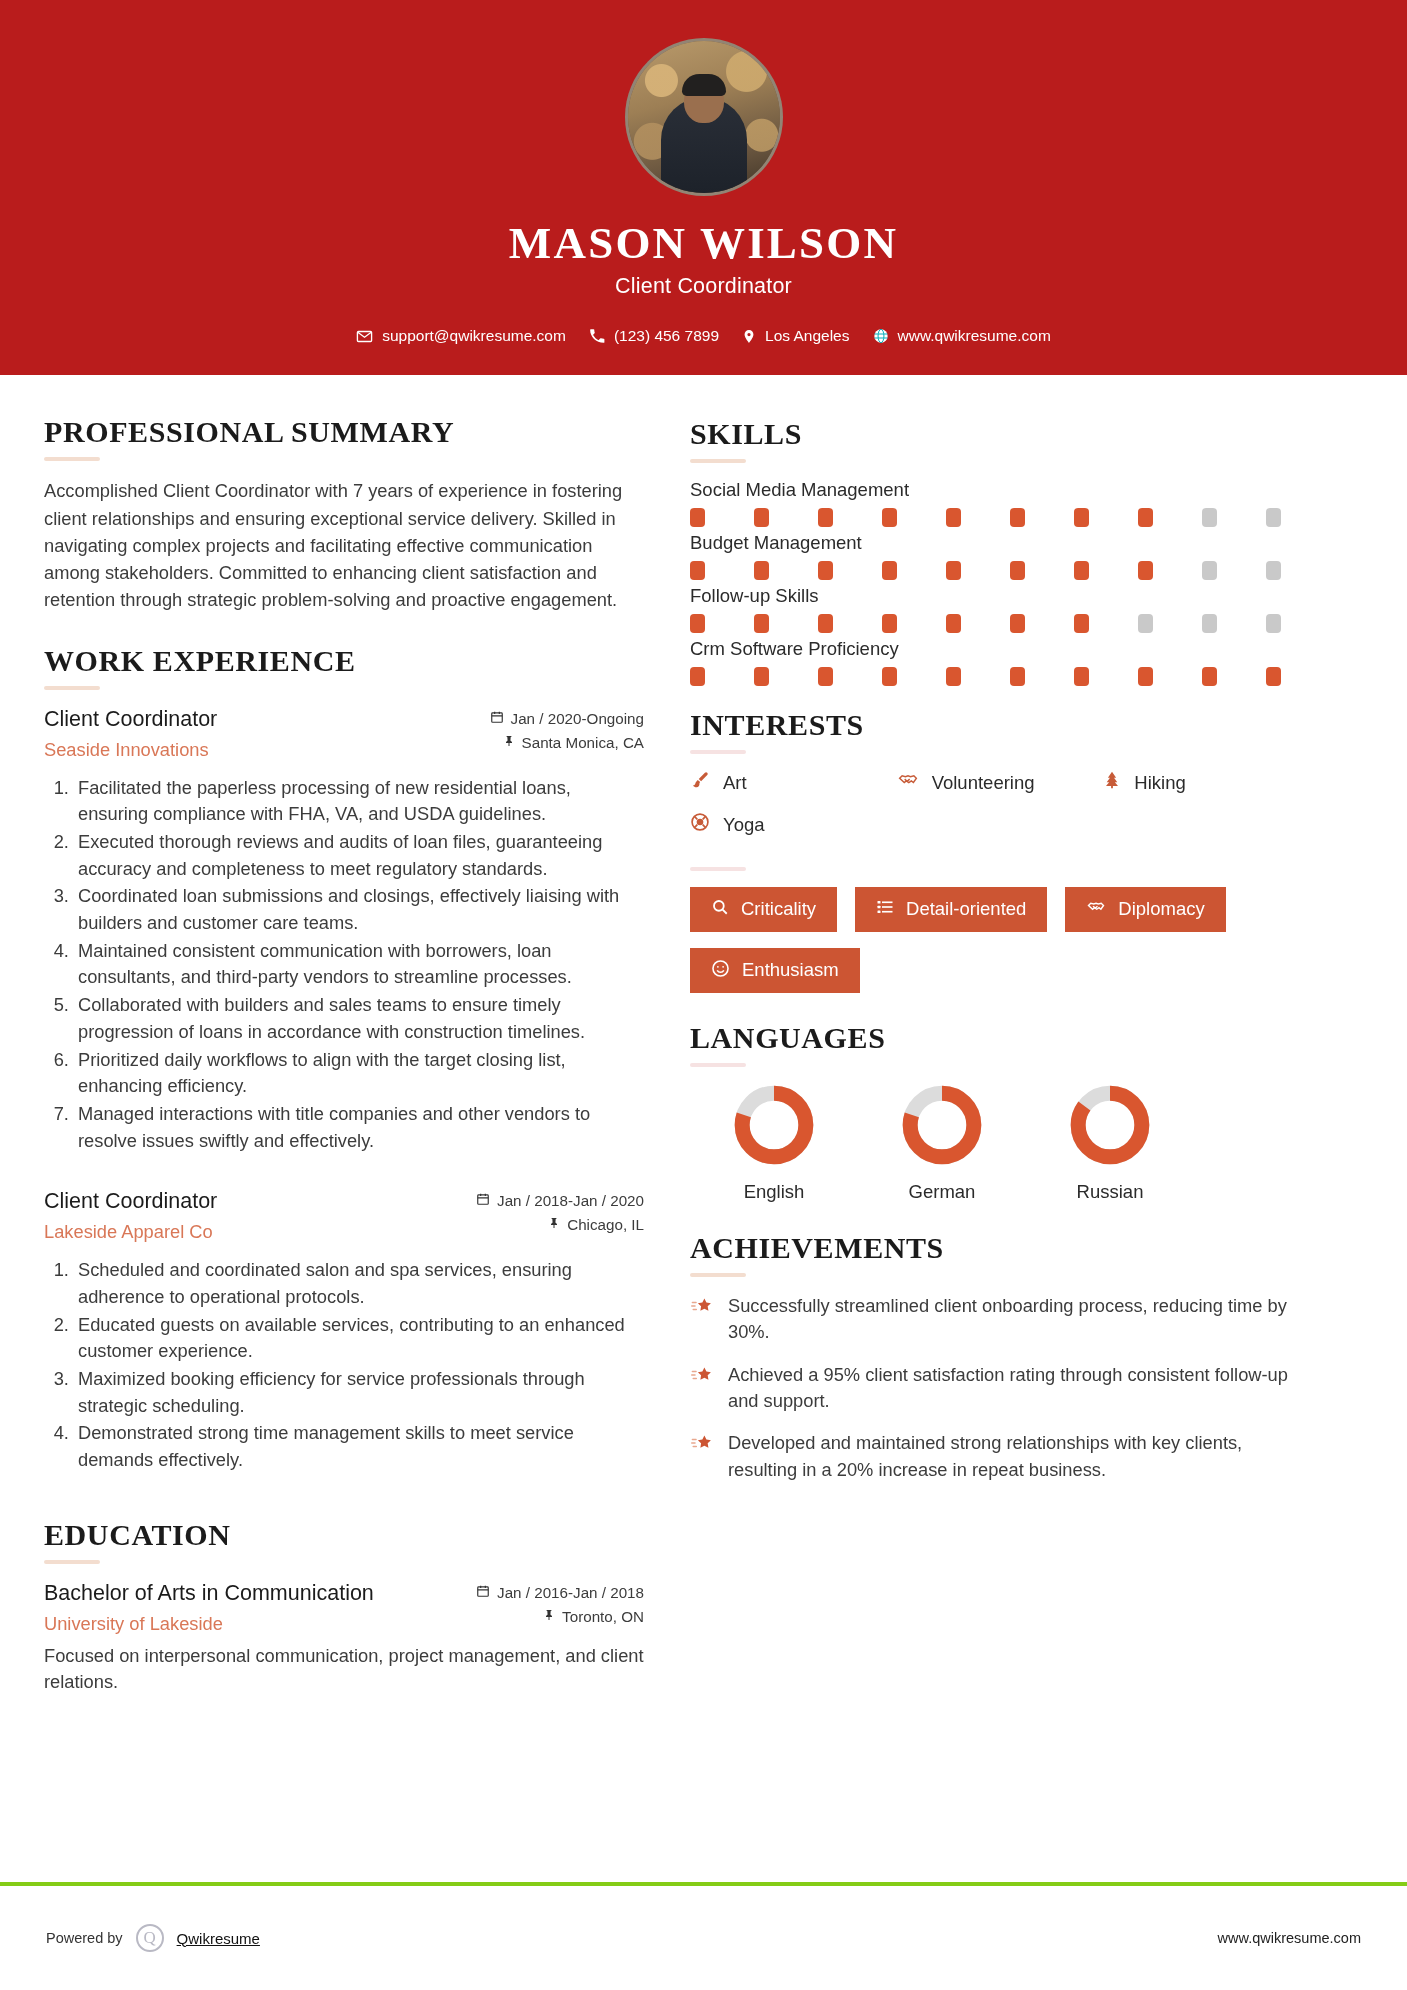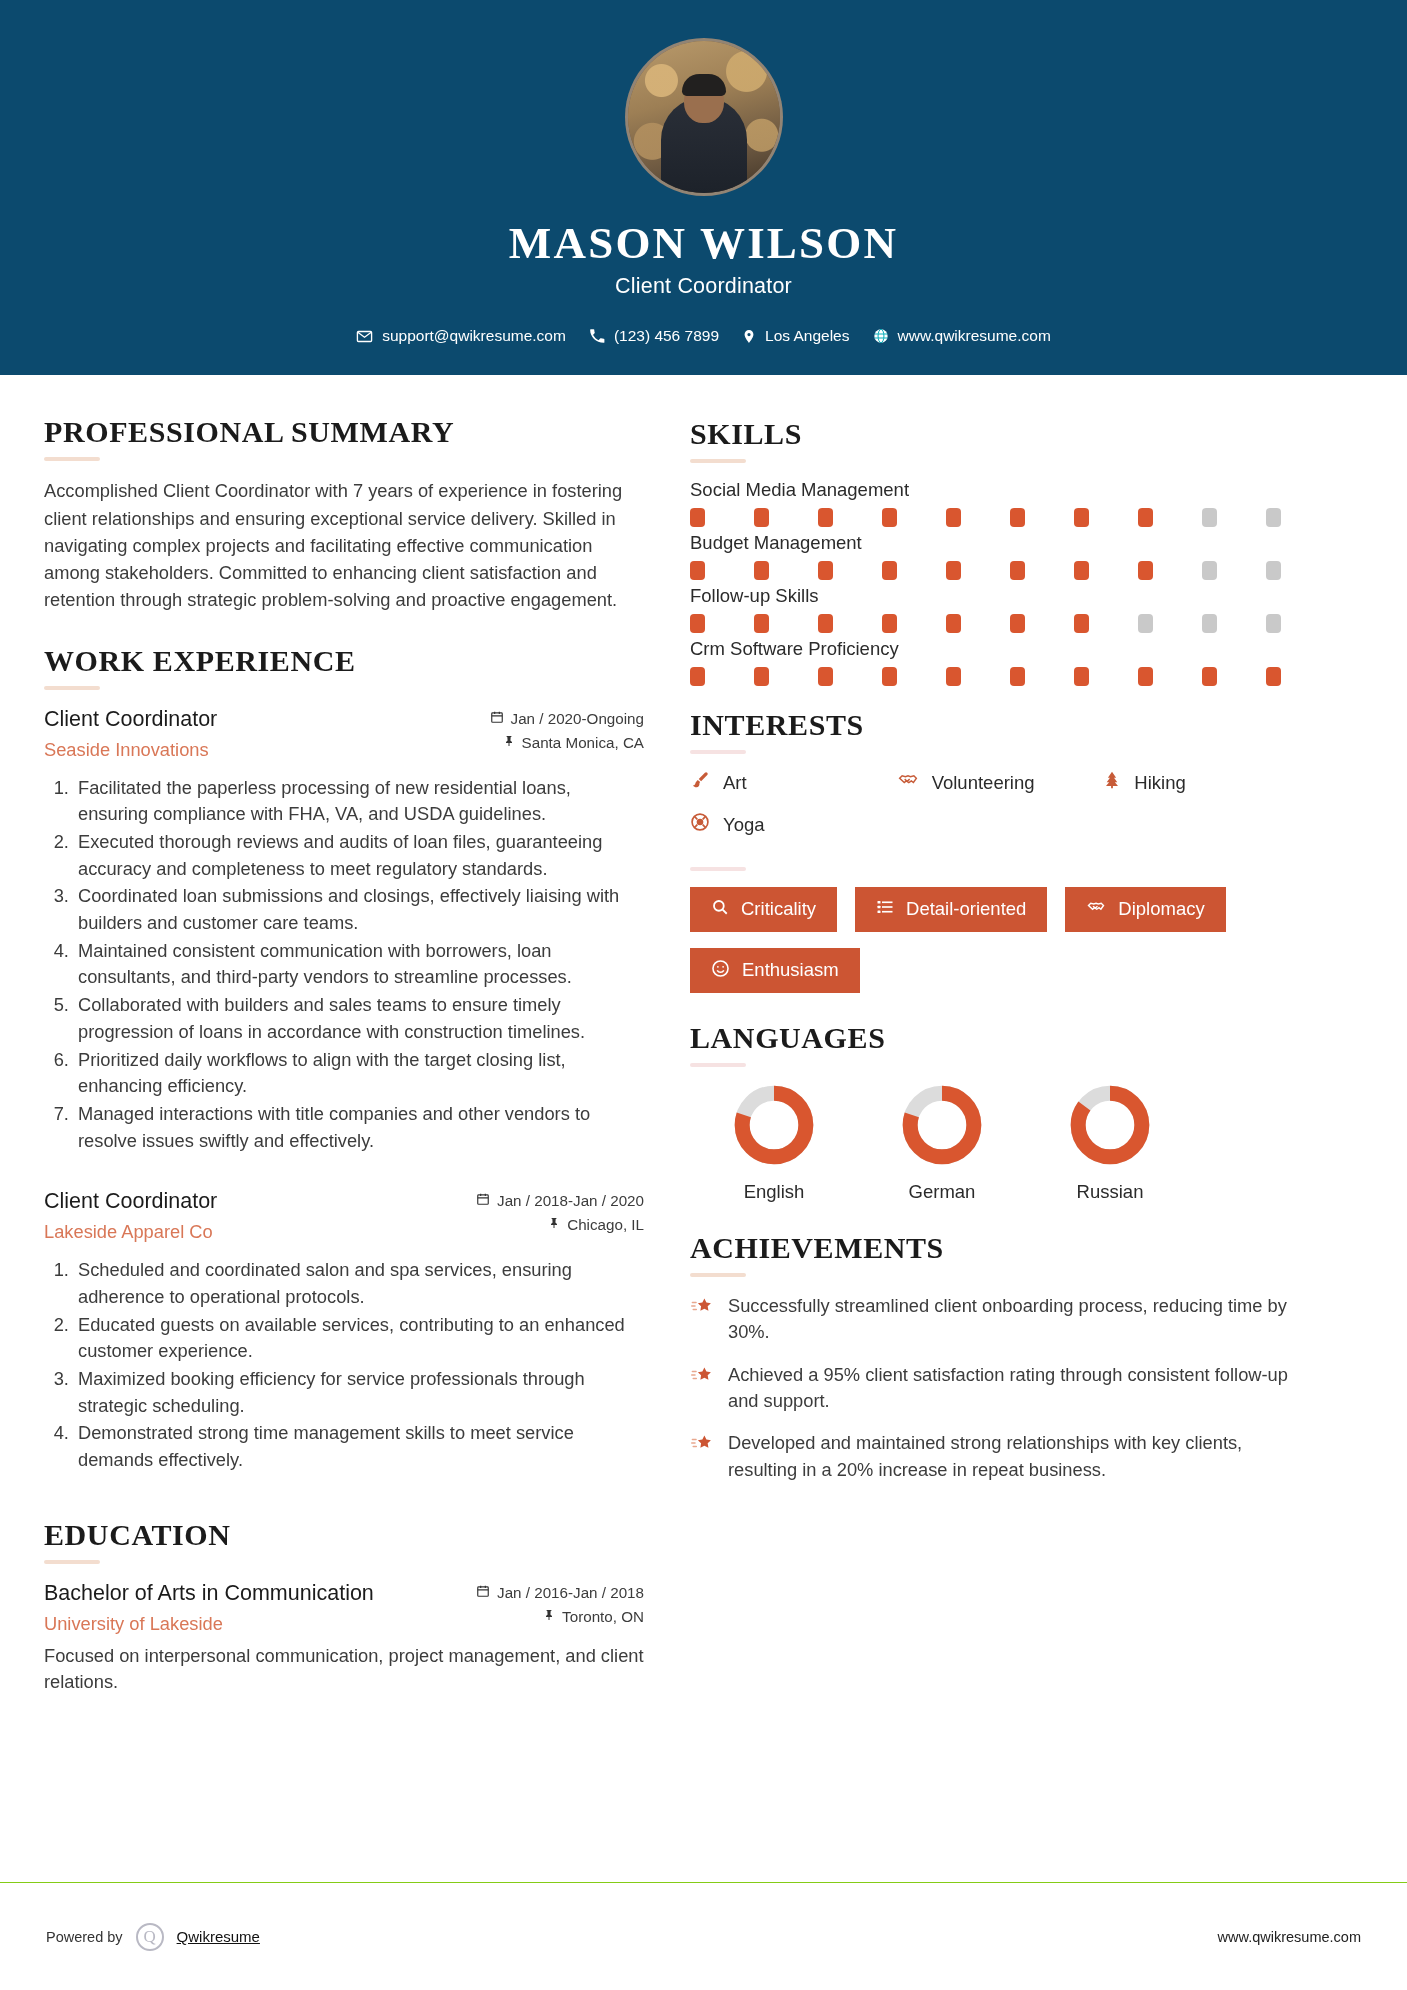--- a/index.html
+++ b/index.html
@@ -5,21 +5,21 @@
   * { box-sizing: border-box; margin: 0; padding: 0; }
   html, body {
     width: 1407px;
     background: #ffffff;
     font-family: "Liberation Sans", sans-serif;
   }
   body { width: 1407px; min-height: 1990px; position: relative; }
 
   
   .header {
-    background: #0c4a6e;
+    background: #b91c1c;
     padding: 38px 0 30px 0;
     text-align: center;
     position: relative;
   }
   .avatar {
     width: 158px; height: 158px;
     border-radius: 50%;
     margin: 0 auto;
     overflow: hidden;
     border: 3px solid rgba(255,255,255,0.25);
@@ -178,21 +178,21 @@
   
   .achv { display: flex; gap: 14px; margin-bottom: 16px; align-items: flex-start; }
   .achv-text { font-size: 18.3px; line-height: 1.44; color: #3c3c3c; }
   .achv-icon { flex: none; padding-top: 3px; }
 
   
   .footer {
     position: absolute;
     left: 0; right: 0; bottom: 0;
     height: 108px;
-    border-top: 1px solid #84cc16;
+    border-top: 4px solid #84cc16;
     display: flex;
     align-items: center;
     justify-content: space-between;
     padding: 0 46px;
   }
   .powered { display: flex; align-items: center; gap: 13px; font-size: 14.5px; color: #333; }
   .qlogo {
     width: 28px; height: 28px; border-radius: 50%;
     border: 2px solid #b9b9c4;
     display: flex; align-items: center; justify-content: center;

